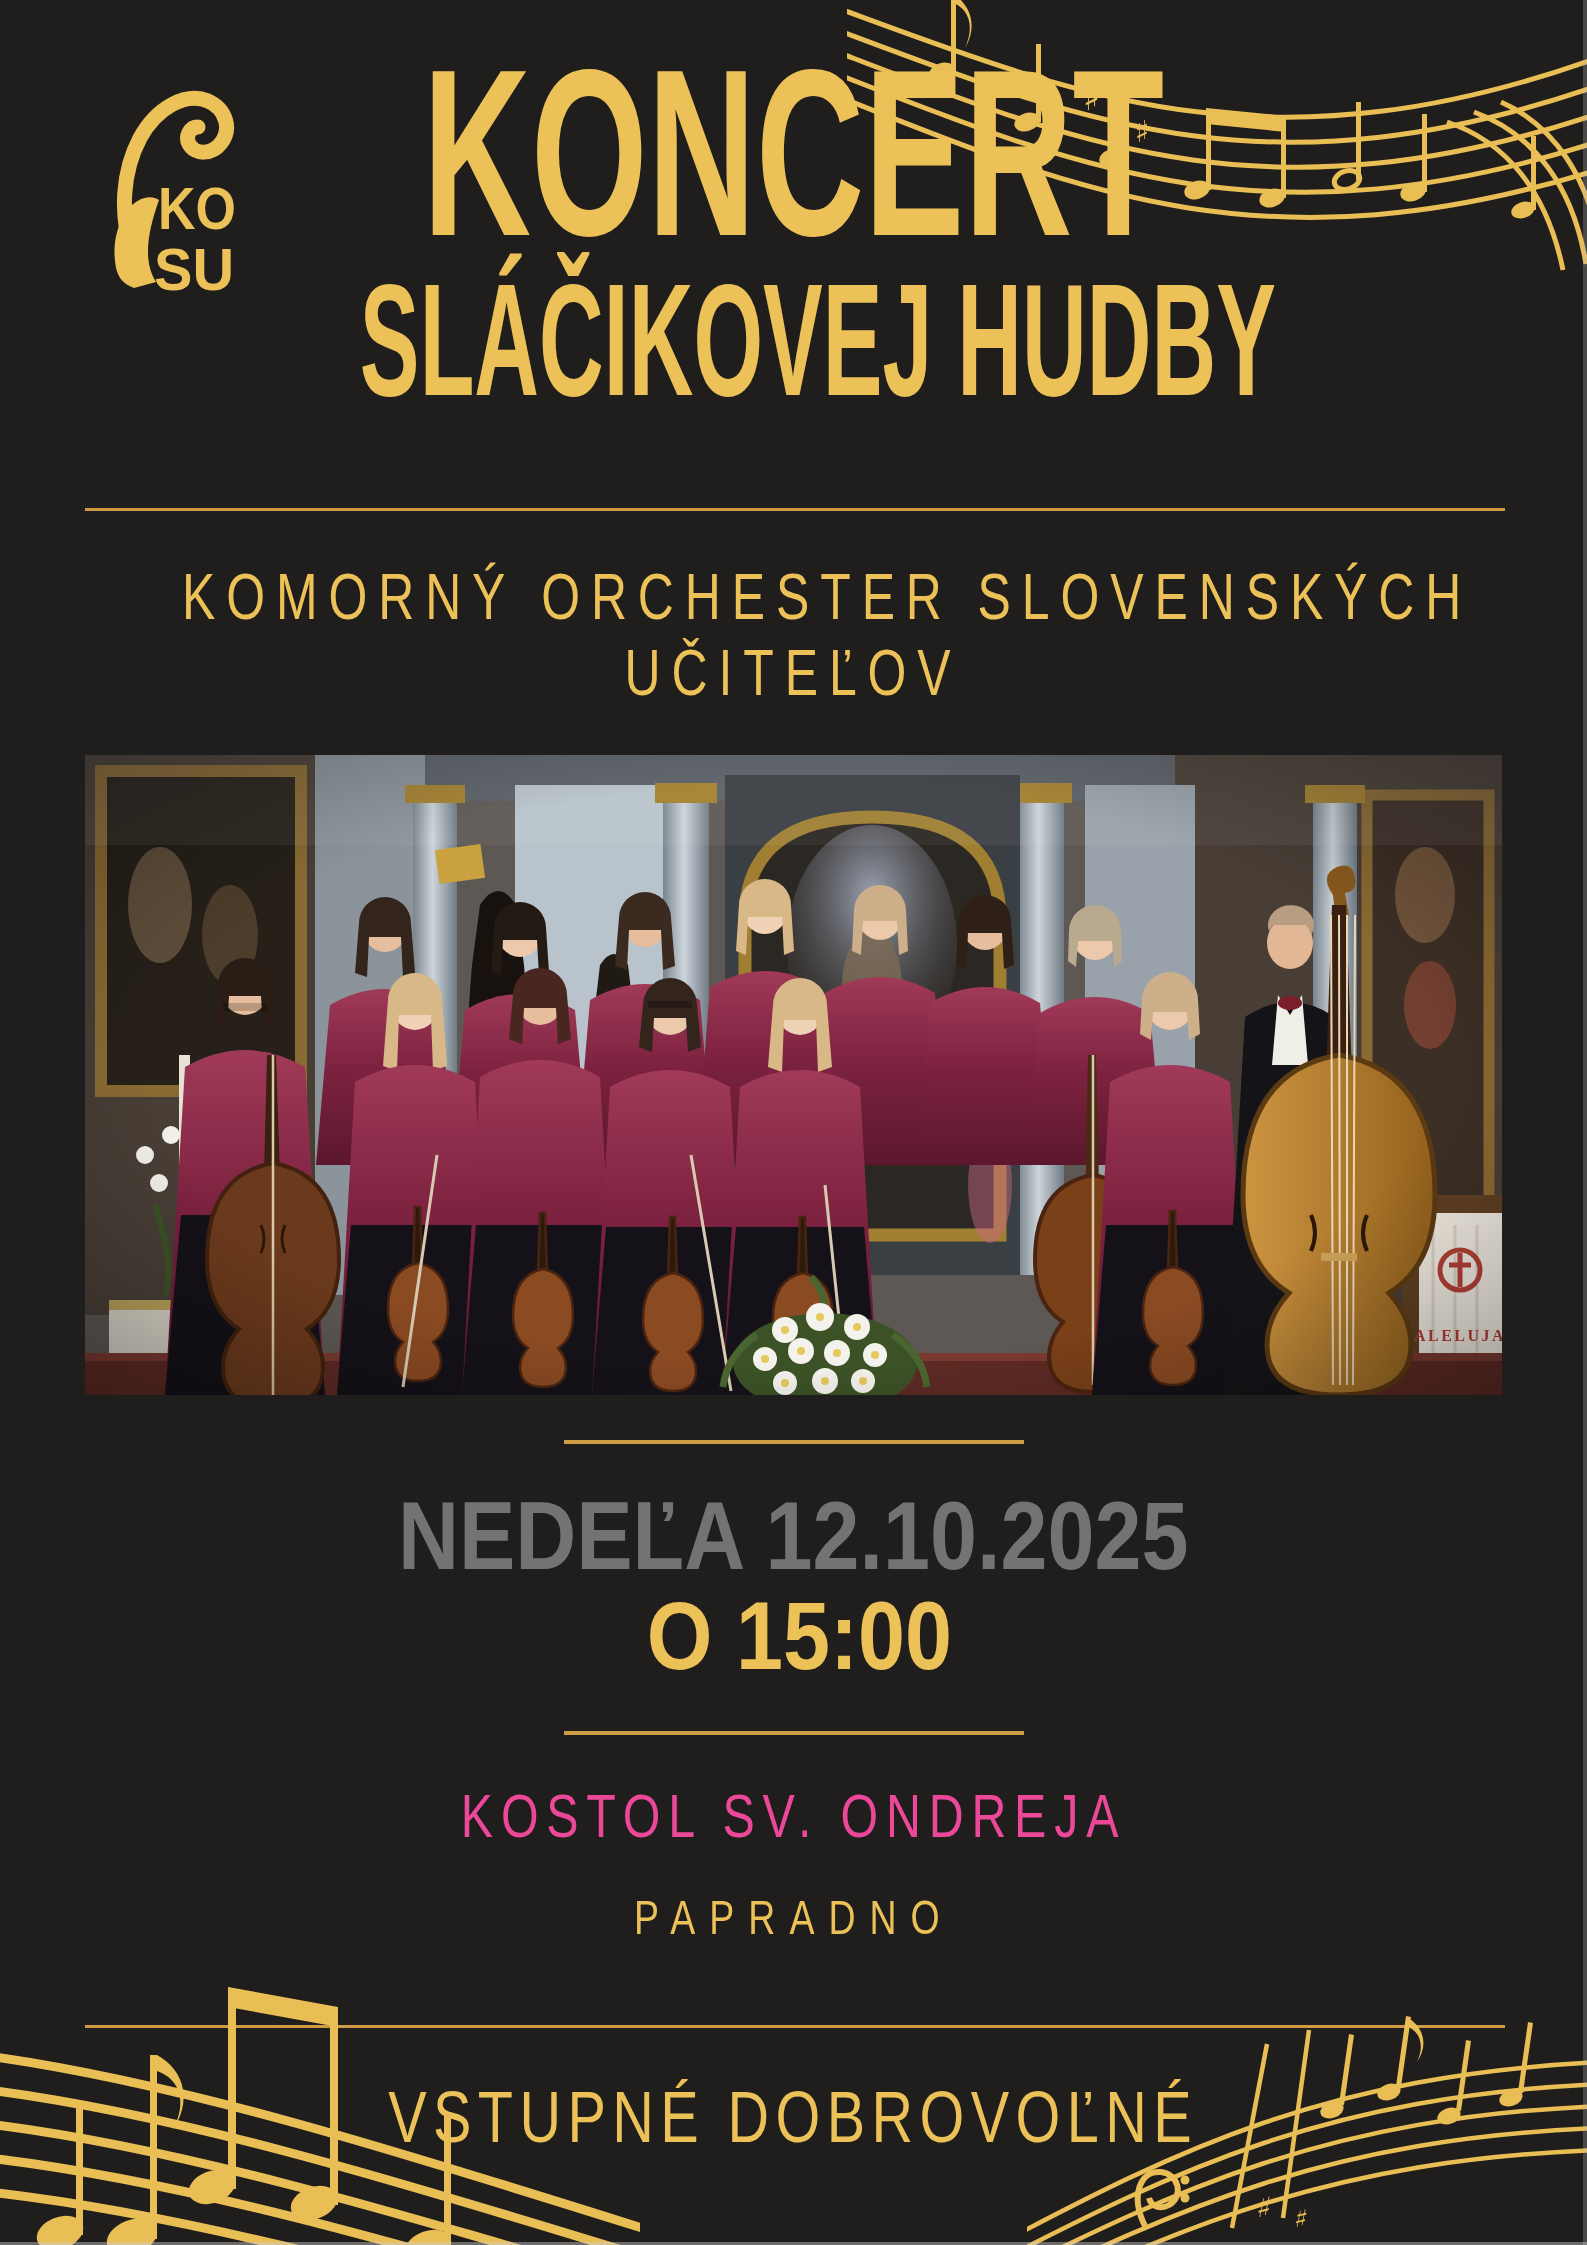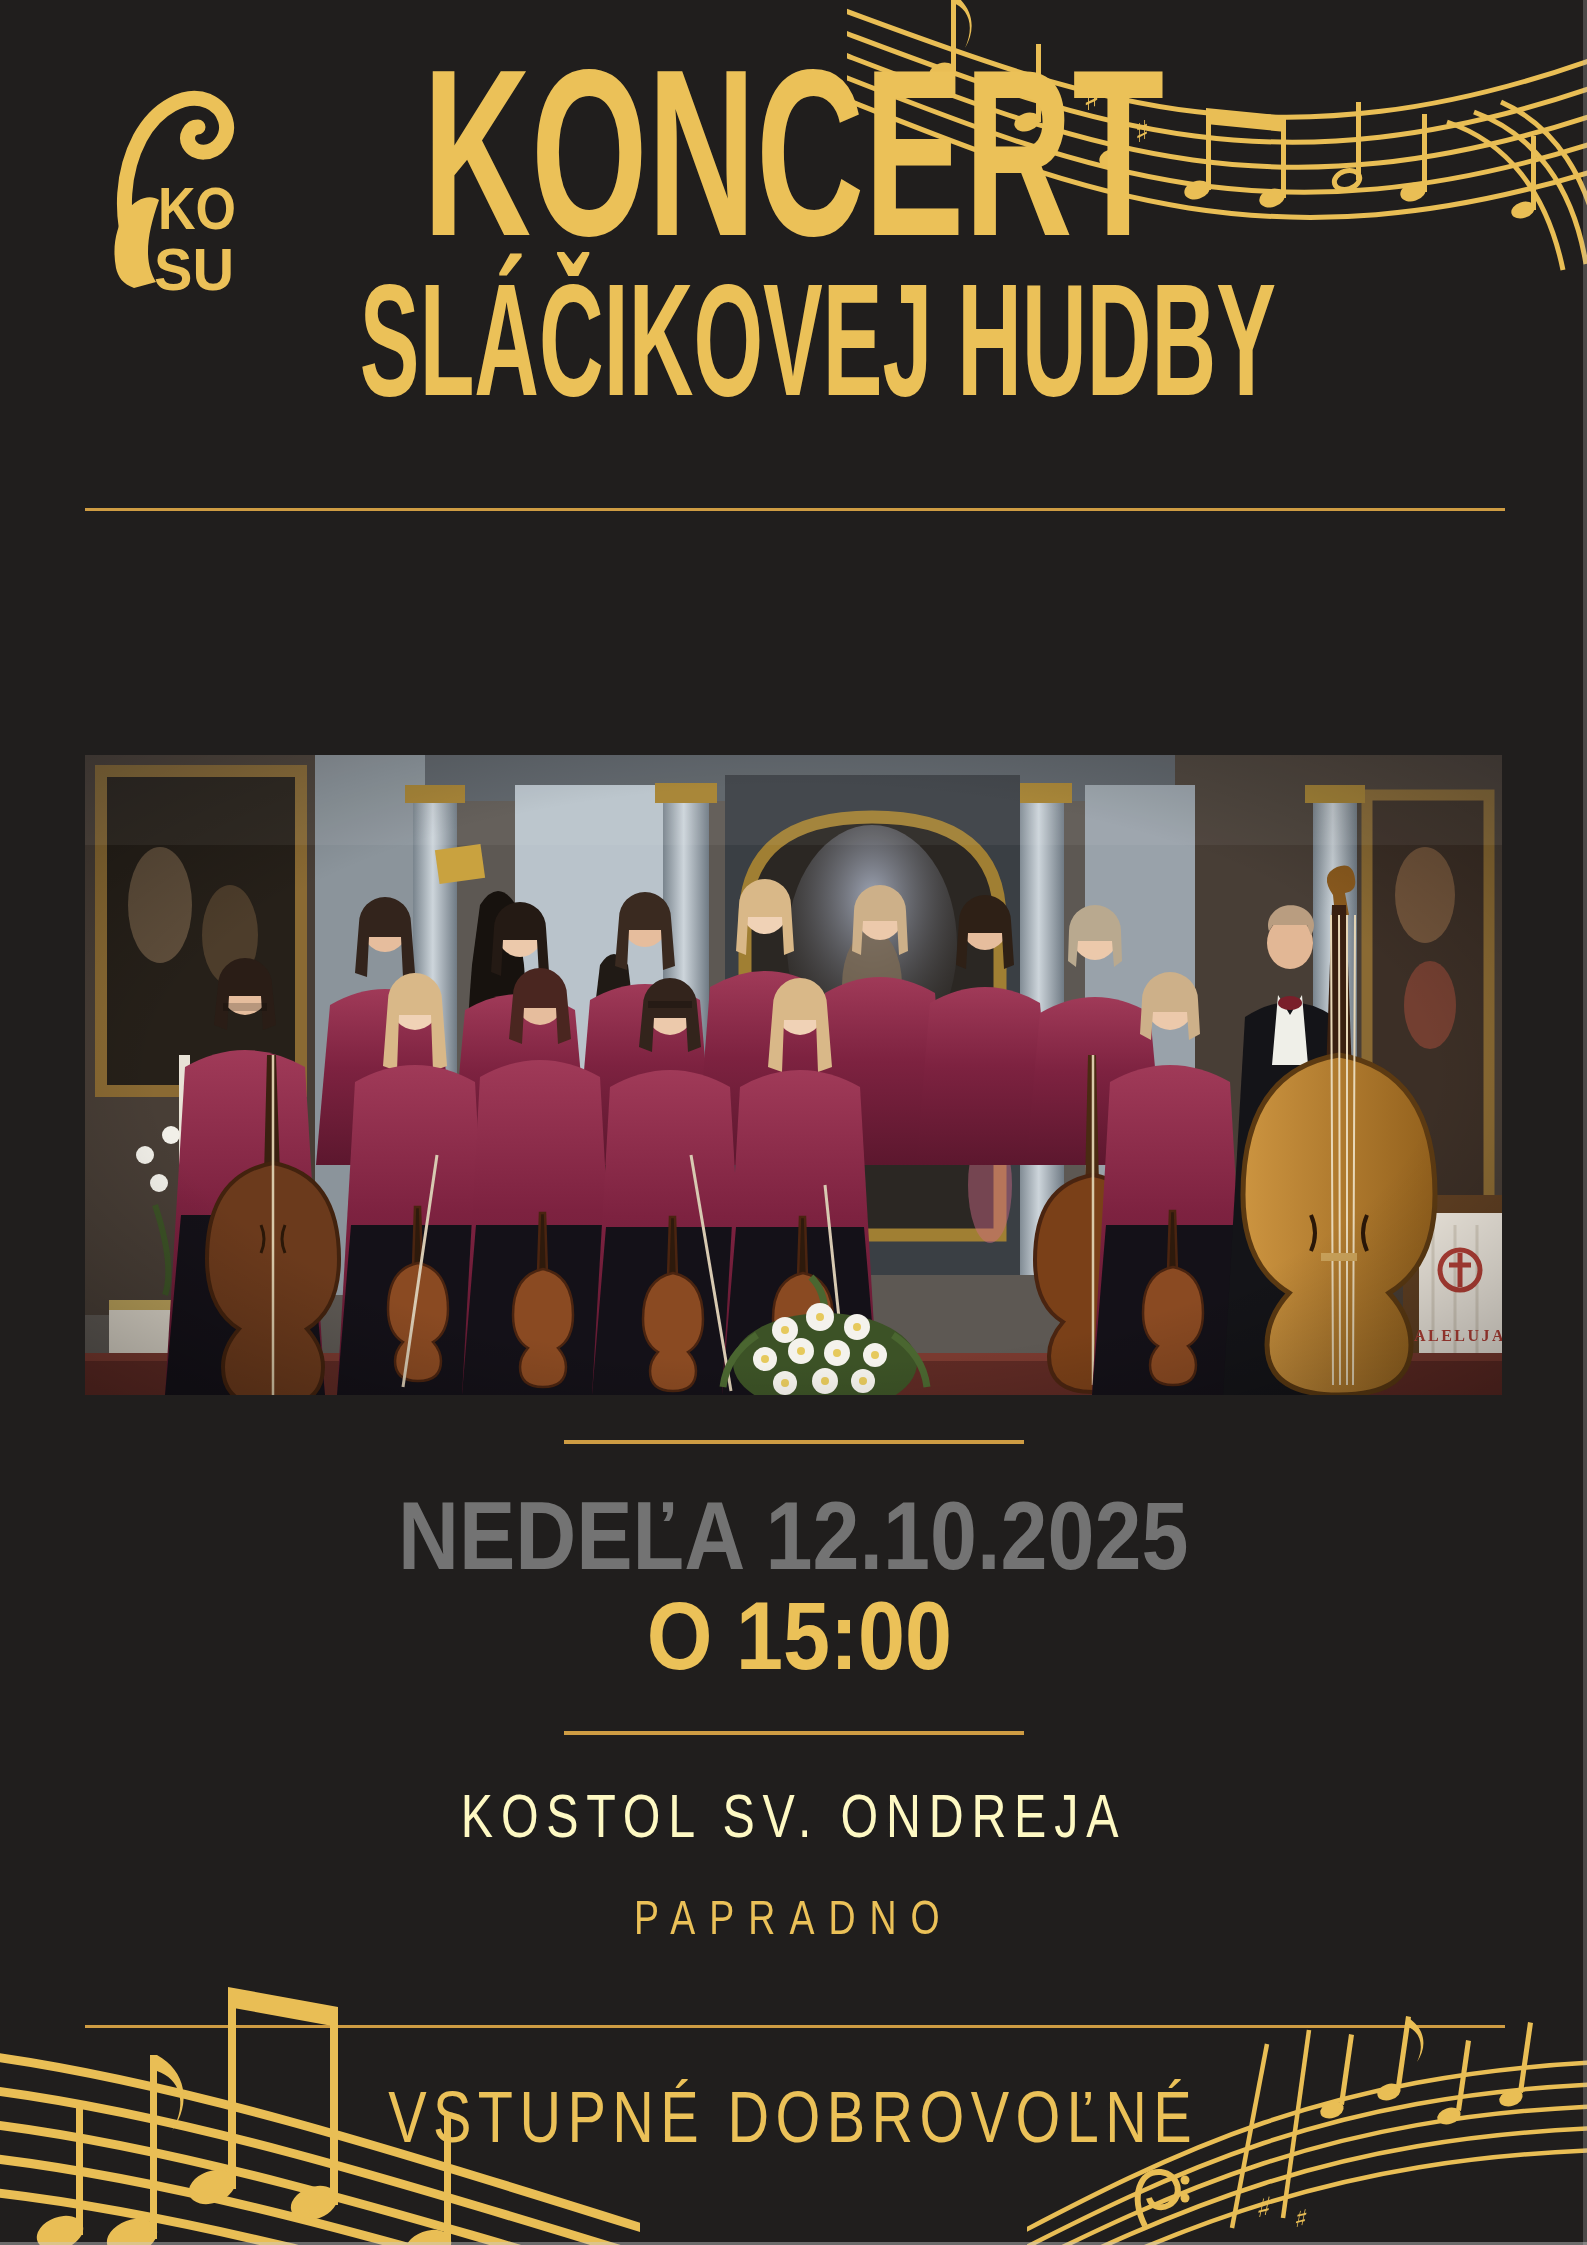--- a/index.html
+++ b/index.html
@@ -30,21 +30,21 @@
   .orchestra{top:560px; font-size:64px; font-weight:400; color:#EBC158; line-height:1.18; letter-spacing:14px;}
   .orchestra .squeeze{transform:scaleX(.78);}
 
   
   .date1{top:1488px; font-size:96px; font-weight:700; color:#737373; line-height:1;}
   .date1 .squeeze{transform:scaleX(.88);}
   .date2{top:1588px; font-size:96px; font-weight:700; color:#EBC158; line-height:1;padding-left:11px;}
   .date2 .squeeze{transform:scaleX(.88);}
 
   
-  .venue{top:1780px; font-size:62px; font-weight:400; color:#fef9c3; letter-spacing:10px;}
+  .venue{top:1780px; font-size:62px; font-weight:400; color:#ec4899; letter-spacing:10px;}
   .venue .squeeze{transform:scaleX(.78);}
   .town{top:1890px; font-size:48px; font-weight:400; color:#EBC158; letter-spacing:18px;}
   .town .squeeze{transform:scaleX(.78);}
   .admission{top:2076px; font-size:72px; font-weight:400; color:#EBC158; letter-spacing:8px;}
   .admission .squeeze{transform:scaleX(.80);}
 
   .logo{position:absolute; left:112px; top:72px; width:132px; height:228px;}
   .photo{position:absolute; left:85px; top:755px; width:1417px; height:640px;}
   .photo svg{display:block;}
 
@@ -117,20 +117,24 @@
     </g>
     <text x="46" y="157" font-size="60" font-weight="700" fill="#EBC158" textLength="78" lengthAdjust="spacingAndGlyphs">KO</text>
     <text x="42" y="218" font-size="60" font-weight="700" fill="#EBC158" textLength="80" lengthAdjust="spacingAndGlyphs">SU</text>
   </svg>
 
   <div class="center-line title"><span class="squeeze">KONCERT</span></div>
   <div class="center-line subtitle"><span class="squeeze">SLÁČIKOVEJ HUDBY</span></div>
 
   <div class="rule rule-long rule-top"></div>
 
+  <div class="center-line orchestra">
+    <div><span class="squeeze">KOMORNÝ ORCHESTER SLOVENSKÝCH</span></div>
+    <div><span class="squeeze">UČITEĽOV</span></div>
+  </div>
 
   <div class="photo">
     <svg width="1417" height="640" viewBox="0 0 1417 640" preserveAspectRatio="none">
       <defs>
         <linearGradient id="col" x1="0" y1="0" x2="1" y2="0">
           <stop offset="0" stop-color="#79848d"></stop>
             <stop offset=".45" stop-color="#cdd5db"></stop>
             <stop offset="1" stop-color="#6f7a84"></stop>
         </linearGradient>
         <linearGradient id="vel" x1="0" y1="0" x2="0" y2="1">

